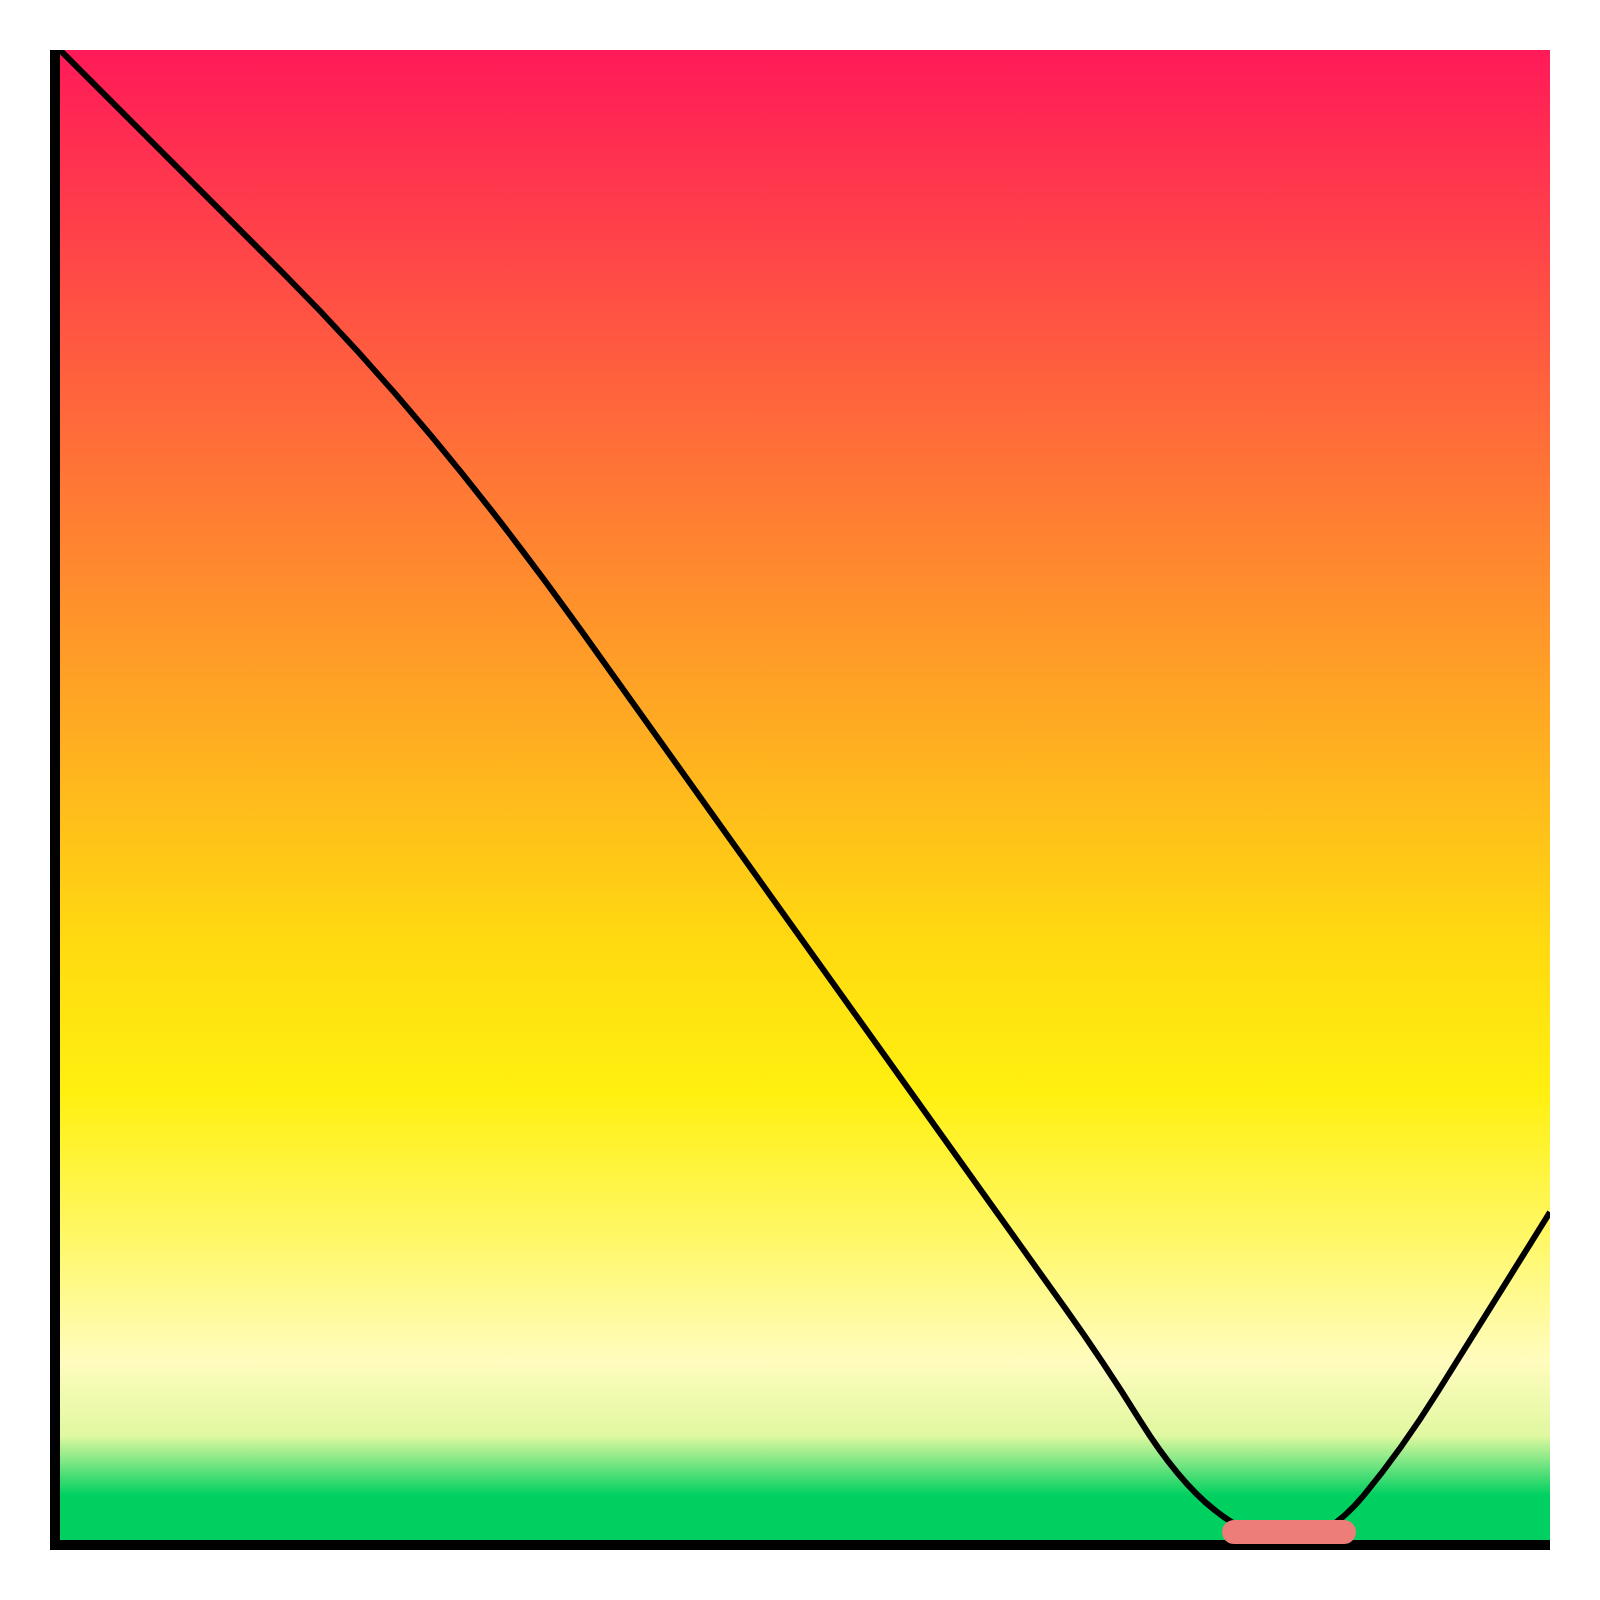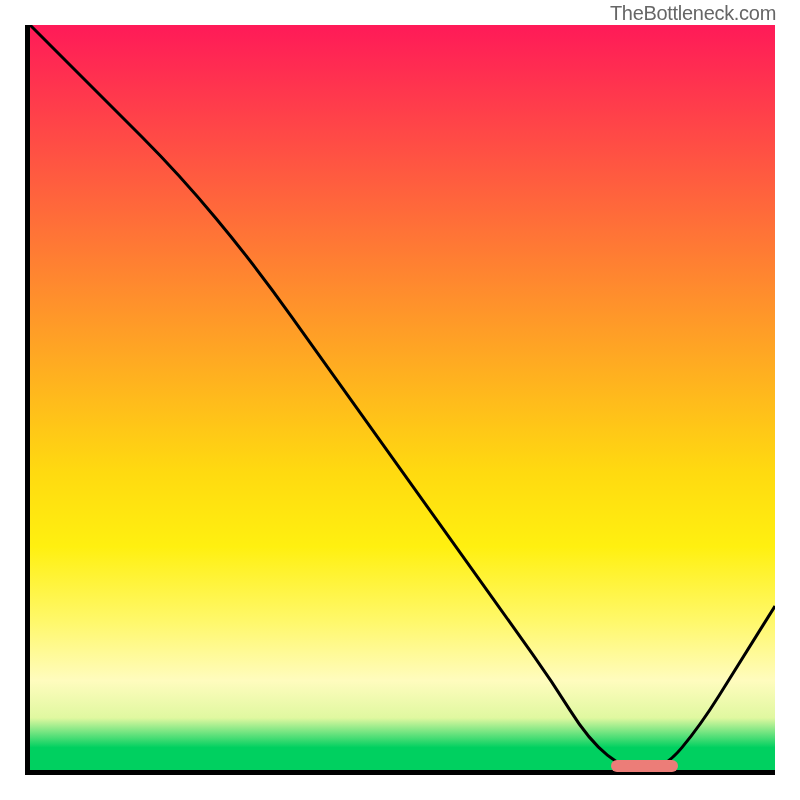--- a/index.html
+++ b/index.html
@@ -61,21 +61,20 @@
     height: 12px;
     background: #ec7d78;
     border-radius: 6px;
   }
 </style>
 </head>
 <body>
 
 <div class="chart-container">
 
-  <div class="watermark">TheBottleneck.com</div>
 
   <div class="plot-area">
 
     <svg class="curve-svg" viewBox="0 0 745 745" preserveAspectRatio="none">
       <path id="curve-path" d="M 0 0 Q 0 0 37.25 37.25 Q 74.5 74.5 111.75 111.75 Q 149 149 186.25 193.7 Q 223.5 238.39999999999998 260.75 290.54999999999995 Q 298 342.7 335.25 394.85 Q 372.5 447 409.75 499.15 Q 447 551.3 465.625 577.375 Q 484.25 603.45 502.875 629.5250000000001 Q 521.5 655.6 540.125 685.4000000000001 Q 558.75 715.2 577.375 730.1 Q 596 745 614.625 745 Q 633.25 745 651.875 722.65 Q 670.5 700.3 689.125 670.5 Q 707.75 640.7 726.375 610.9000000000001 T 745 581.1" stroke="#000" stroke-width="3" fill="none"></path>
     </svg>
 
     <div class="marker" id="zero-marker" style="left: 581.1px; width: 67.05px; top: 735px;"></div>
   </div>
 

